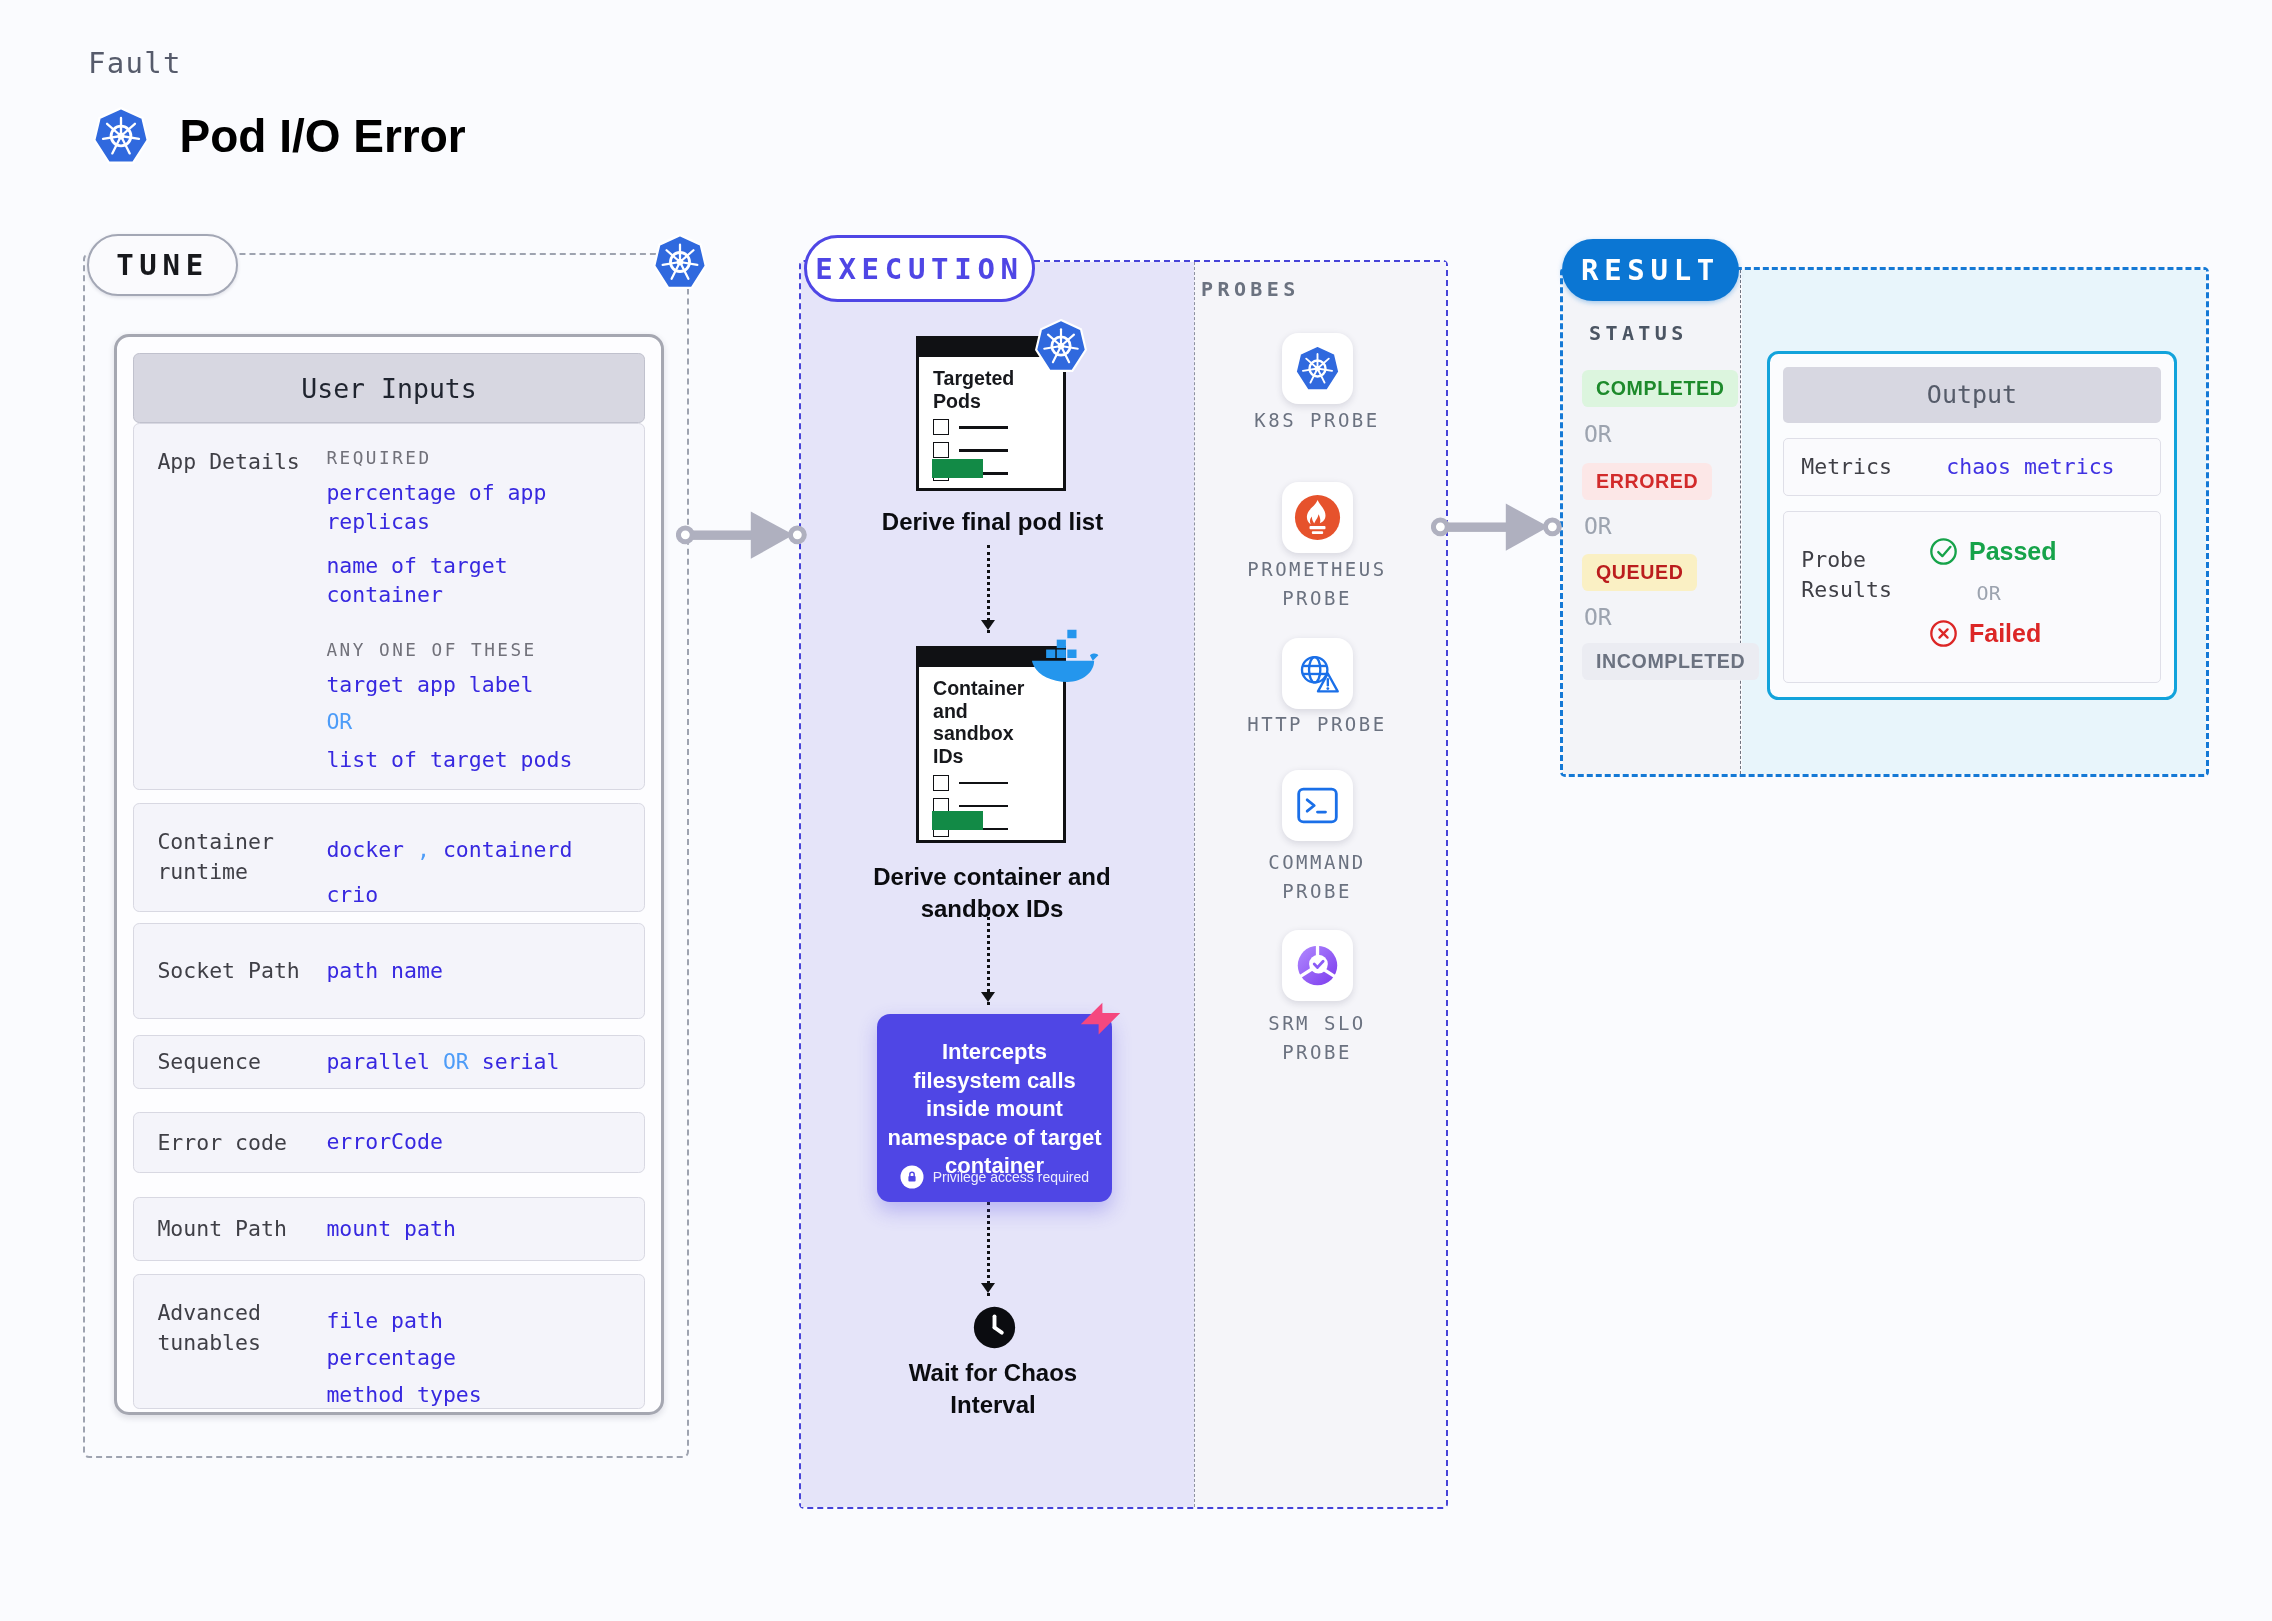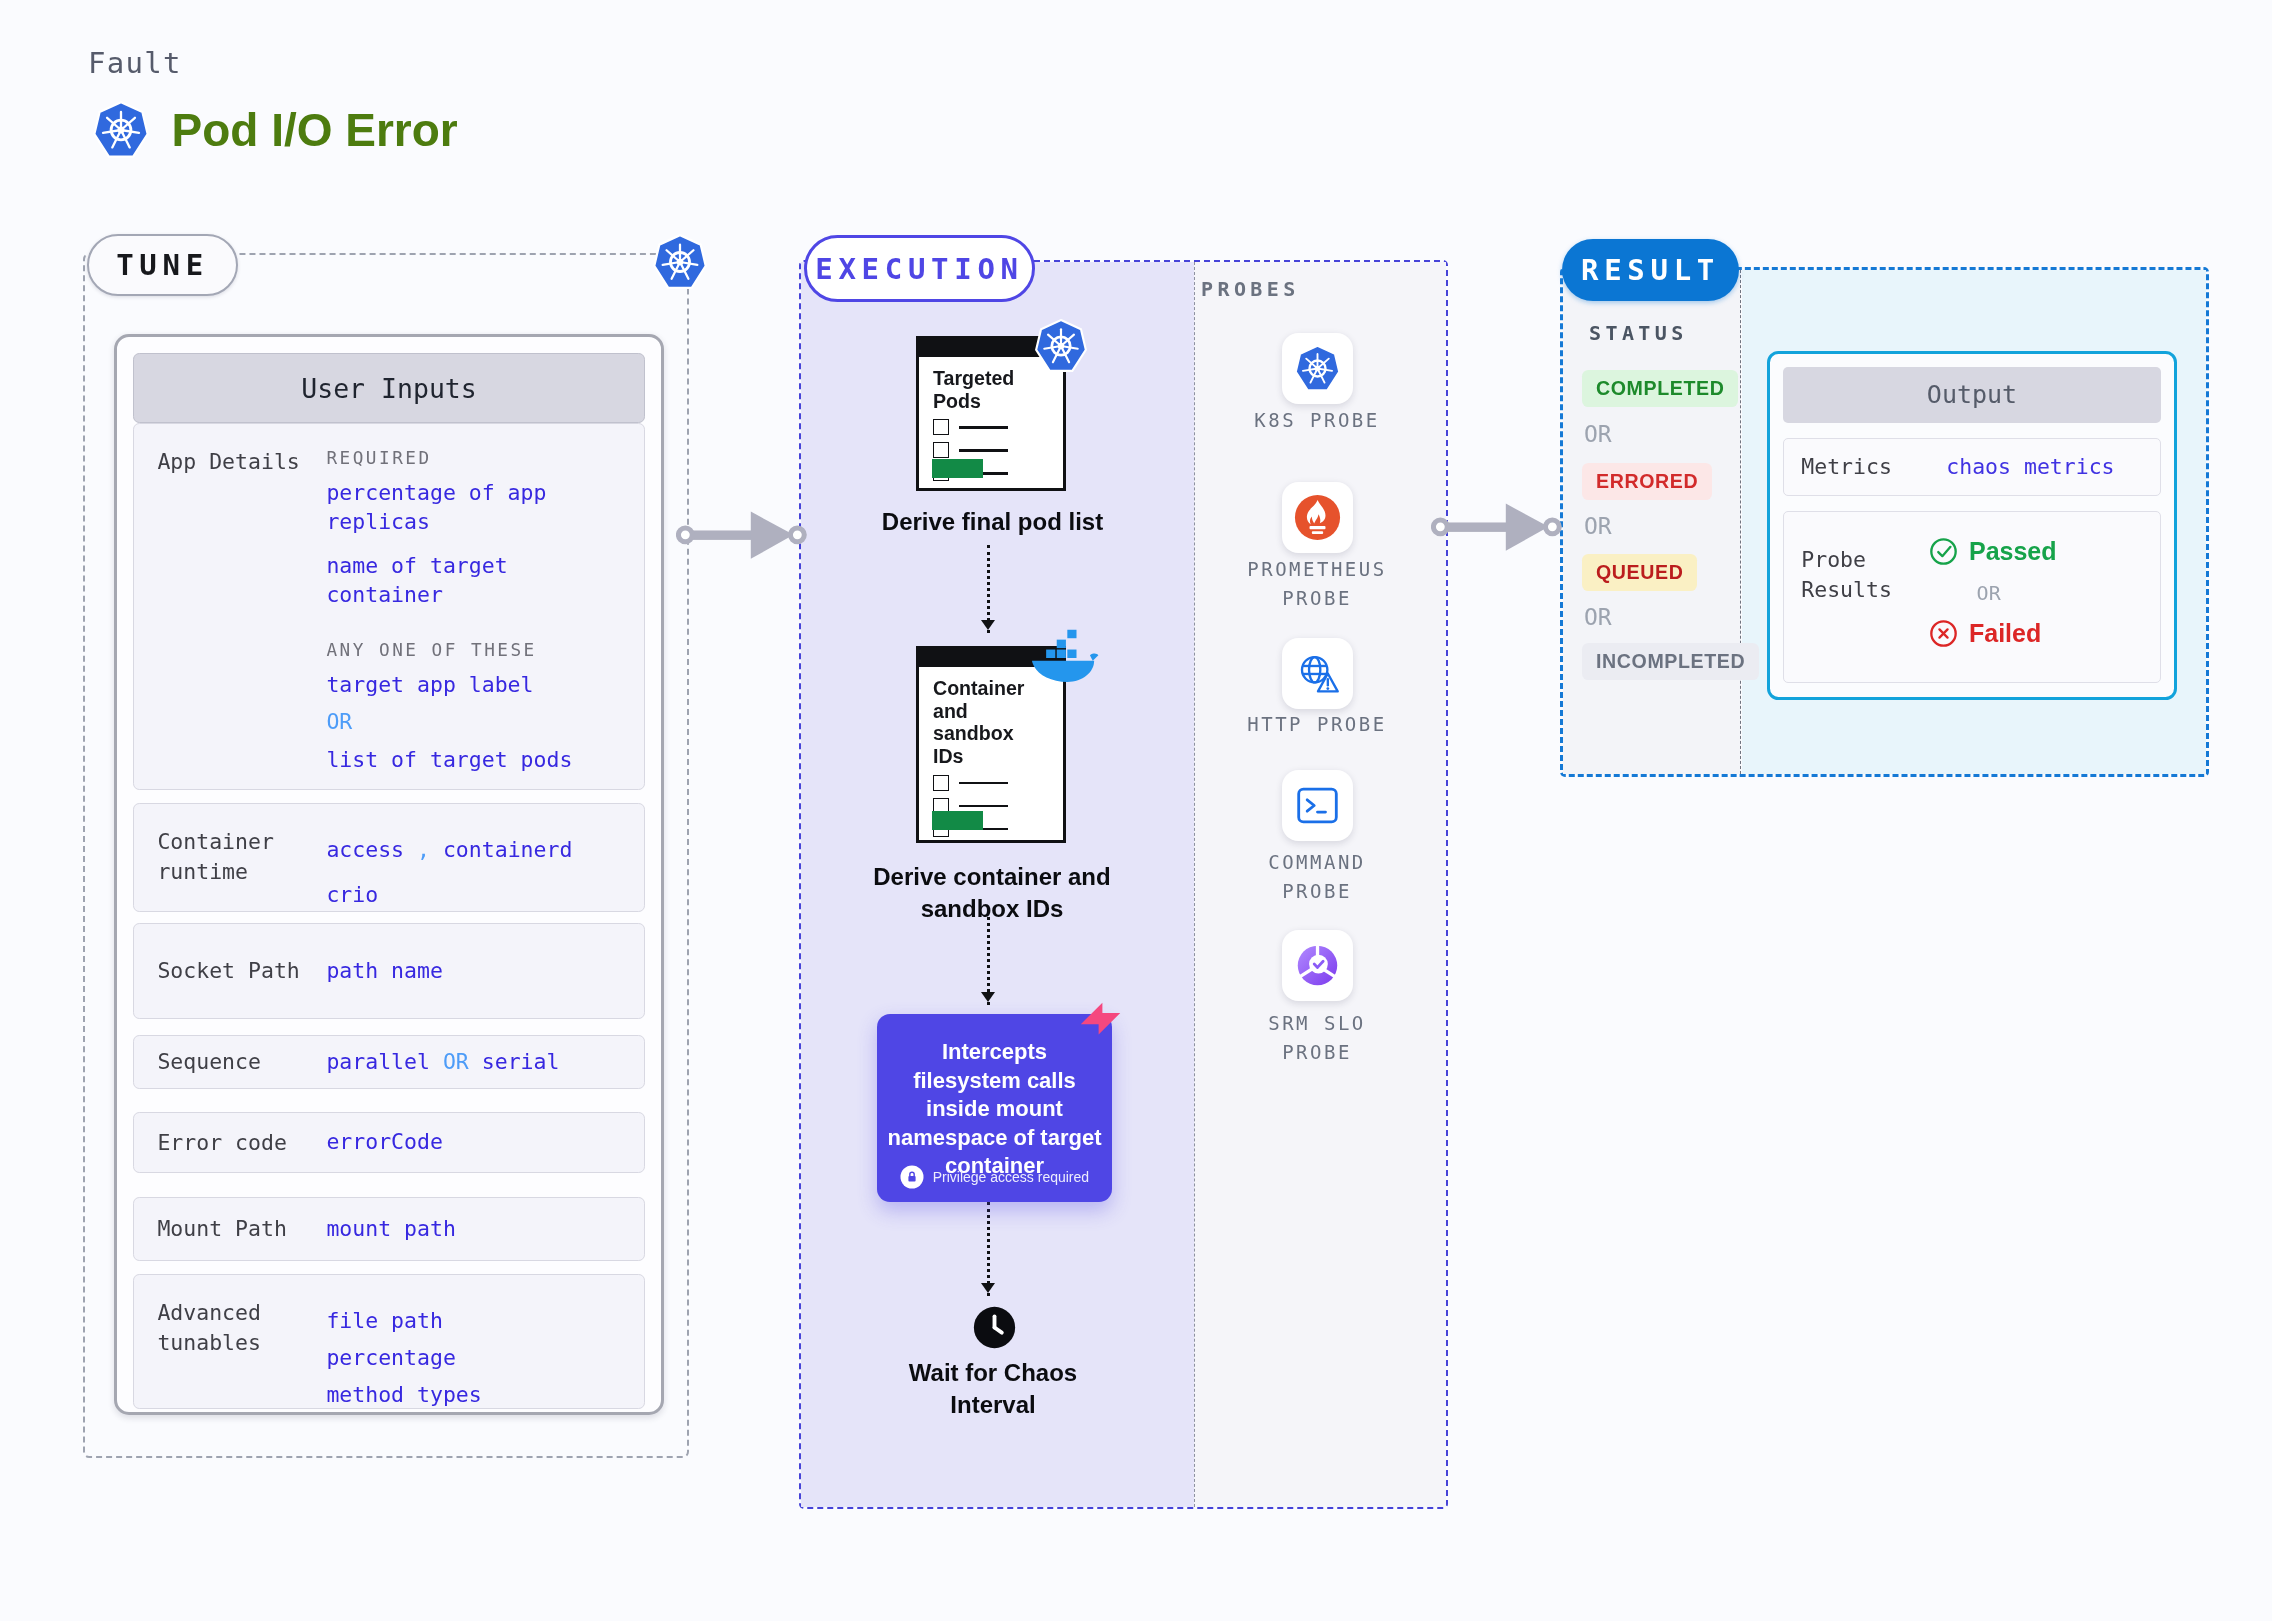--- a/index.html
+++ b/index.html
@@ -4,21 +4,21 @@
 <style>
   html,body{margin:0;padding:0;}
   body{width:2273px;height:1622px;background:#FAFBFE;font-family:"DejaVu Sans Mono",monospace;color:#27272E;}
   #canvas{position:relative;width:2273px;height:1622px;overflow:hidden;padding-left:43px;}
   .sans{font-family:"Liberation Sans",sans-serif;}
 
   
   #kicker{position:absolute;left:88px;top:46px;font-size:29px;letter-spacing:1.3px;color:#565B6B;}
   #title-row{position:absolute;left:92px;top:101px;display:flex;align-items:center;gap:21.5px;}
   #title-row .k8s{width:58px;height:58px;}
-  #page-title{font-family:"Liberation Sans",sans-serif;font-weight:bold;font-size:46px;color:#4d7c0f;margin:0;}
+  #page-title{font-family:"Liberation Sans",sans-serif;font-weight:bold;font-size:46px;color:#000000;margin:8px;}
 
   
   #tune-box{position:absolute;left:83px;top:253px;width:602px;height:1201px;border:2.5px dashed #9EA3B0;border-radius:6.3px;}
   #exec-box{position:absolute;left:799px;top:260px;width:645px;height:1245px;border:2.5px dashed#4643D8;border-radius:5px;}
   #exec-left{position:absolute;left:0;top:0;bottom:0;width:393px;background:#E5E4F9;}
   #exec-right{position:absolute;left:393px;right:0;top:0;bottom:0;background:#F5F5F9;border-left:1.9px dashed #8D91A0;}
   #result-box{position:absolute;left:1560px;top:267px;width:643px;height:504px;border:3.2px dashed #1579D5;border-radius:5px;}
   #result-left{position:absolute;left:0;top:0;bottom:0;width:177px;background:#F3F4F8;border-right:1.9px dashed #70747F;}
   #result-right{position:absolute;left:179px;right:0;top:0;bottom:0;background:#E8F5FB;}
 
@@ -253,21 +253,21 @@
         <div class="caption mt44">ANY ONE OF THESE</div>
         <div class="val">target app label</div>
         <div class="val or-blue">OR</div>
         <div class="val">list of target pods</div>
       </div>
     </div>
 
     <div id="row-runtime" class="ui-row">
       <div class="row-label">Container runtime</div>
       <div class="row-values">
-        <div class="val"><span>access</span> <span class="or-blue">,</span> <span>containerd</span></div>
+        <div class="val"><span>docker</span> <span class="or-blue">,</span> <span>containerd</span></div>
         <div class="val mt26">crio</div>
       </div>
     </div>
 
     <div id="row-socket" class="ui-row center">
       <div class="row-label">Socket Path</div>
       <div class="row-values"><span>path name</span></div>
     </div>
 
     <div id="row-sequence" class="ui-row center">

